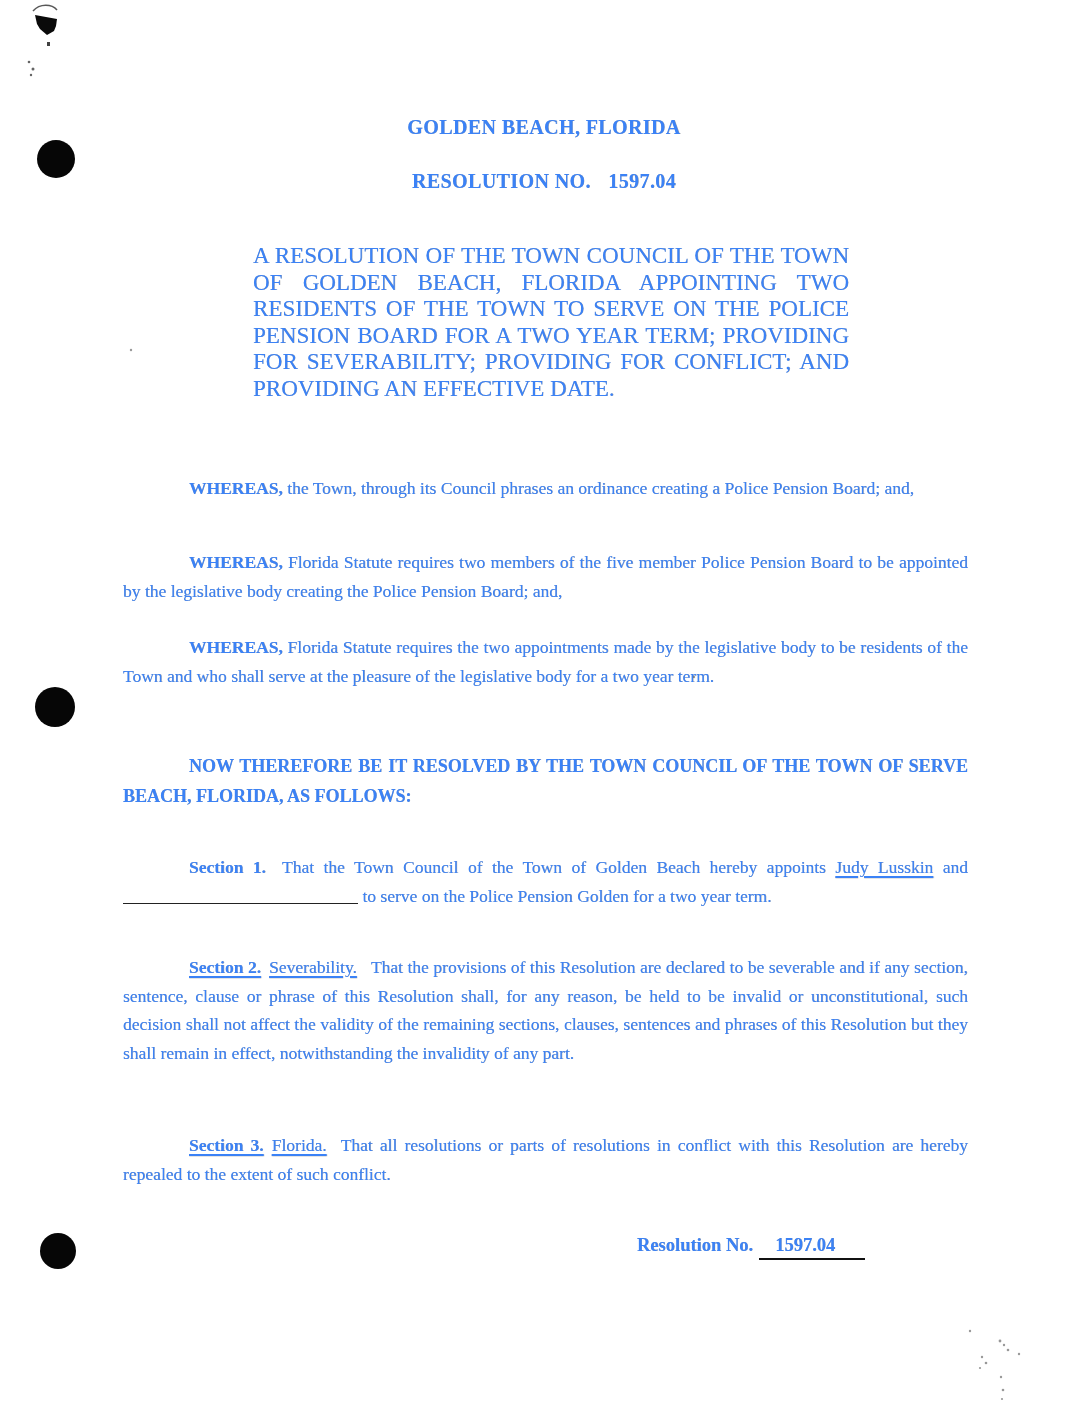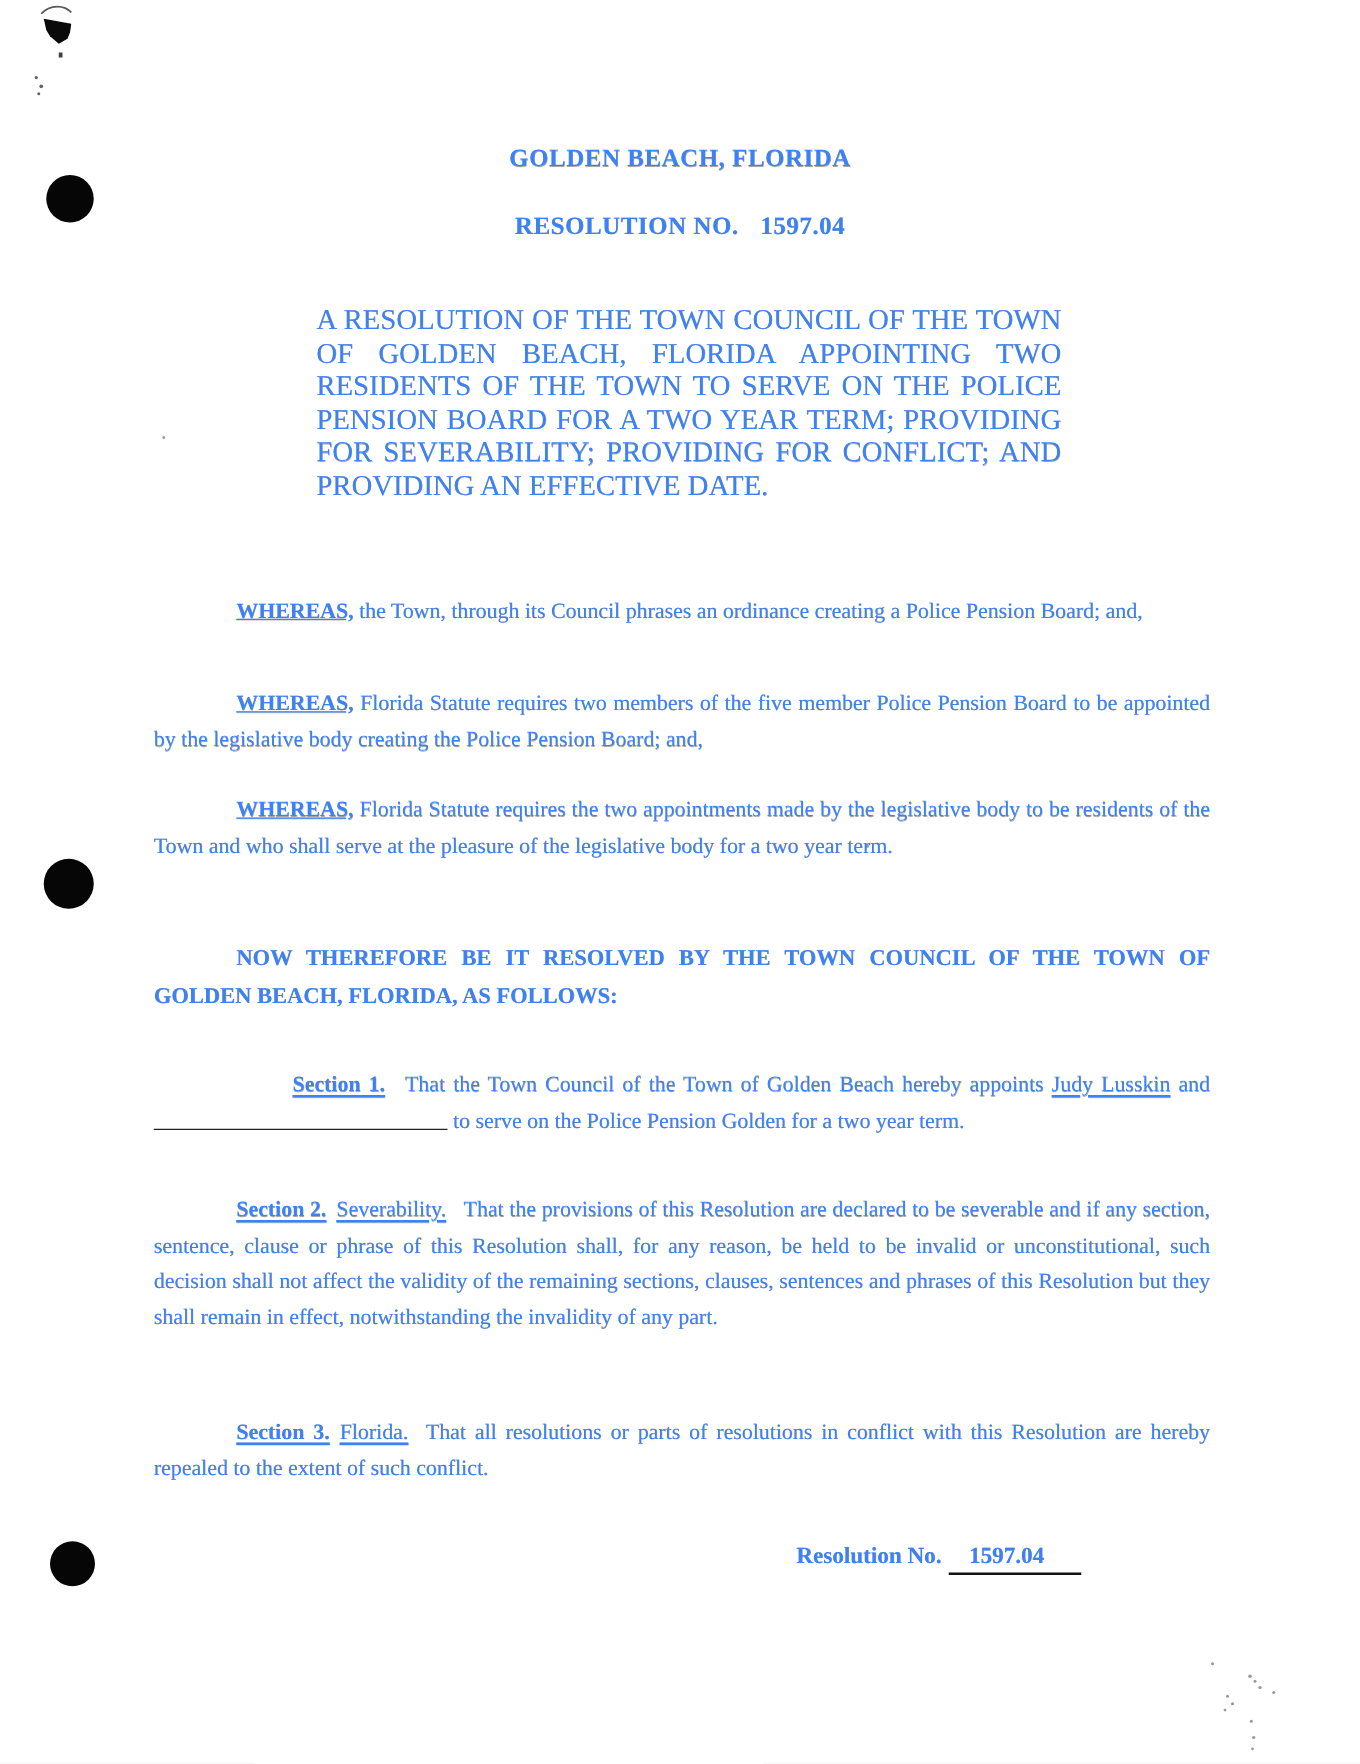--- a/index.html
+++ b/index.html
@@ -29,23 +29,23 @@
     text-align:justify;text-indent:66px;
     margin:0;
   }
   .p1{top:474px;}
   .p2{top:548px;}
   .p3{top:633px;}
   .resolved{top:751px;font-weight:bold;line-height:30px;font-size:18px;}
   .s1{top:853px;}
   .s2{top:953px;line-height:28.5px;}
   .s3{top:1131px;}
-  .b{font-weight:bold;text-decoration:underline;}
+  .b{font-weight:bold;}
   .u{text-decoration:underline;text-decoration-thickness:1.6px;text-underline-offset:3px;}
-  .seclbl{font-weight:bold;text-decoration:underline;text-decoration-thickness:1.8px;text-underline-offset:3px;margin-right:16px;margin-left:45px;}
+  .seclbl{font-weight:bold;text-decoration-thickness:1.8px;text-underline-offset:3px;margin-right:16px;}
   .seclbl2{font-weight:bold;text-decoration:underline;text-decoration-thickness:1.8px;text-underline-offset:3px;margin-right:8px;}
   .sechead{text-decoration:underline;text-decoration-thickness:1.6px;text-underline-offset:3px;margin-right:14px;}
   .blank{
     display:inline-block;width:235px;height:3px;
     border-bottom:1.7px solid #222;
     vertical-align:-2px;
   }
   .footer{
     left:637px;top:1235px;
     font-size:18.5px;font-weight:bold;
@@ -101,21 +101,21 @@
   <p class="blk body p1">
     <span class="b">WHEREAS,</span><span> the Town, through its Council phrases an ordinance creating a Police Pension Board; and,</span>
   </p>
   <p class="blk body p2">
     <span class="b">WHEREAS,</span><span> Florida Statute requires two members of the five member Police Pension Board to be appointed by the legislative body creating the Police Pension Board; and,</span>
   </p>
   <p class="blk body p3">
     <span class="b">WHEREAS,</span><span> Florida Statute requires the two appointments made by the legislative body to be residents of the Town and who shall serve at the pleasure of the legislative body for a two year term.</span>
   </p>
 
-  <p class="blk body resolved">NOW THEREFORE BE IT RESOLVED BY THE TOWN COUNCIL OF THE TOWN OF GOLDEN BEACH, FLORIDA, AS FOLLOWS:</p>
+  <p class="blk body resolved">NOW THEREFORE BE IT RESOLVED BY THE TOWN COUNCIL OF THE TOWN OF SERVE BEACH, FLORIDA, AS FOLLOWS:</p>
 
   <p class="blk body s1">
     <span class="seclbl">Section 1.</span><span>That the Town Council of the Town of Golden Beach hereby appoints </span><span class="u">Judy Lusskin</span><span> and </span><span class="blank"></span><span> to serve on the Police Pension Golden for a two year term.</span>
   </p>
 
   <p class="blk body s2">
     <span class="seclbl2">Section 2.</span><span class="sechead">Severability.</span><span>That the provisions of this Resolution are declared to be severable and if any section, sentence, clause or phrase of this Resolution shall, for any reason, be held to be invalid or unconstitutional, such decision shall not affect the validity of the remaining sections, clauses, sentences and phrases of this Resolution but they shall remain in effect, notwithstanding the invalidity of any part.</span>
   </p>
 
   <p class="blk body s3">

